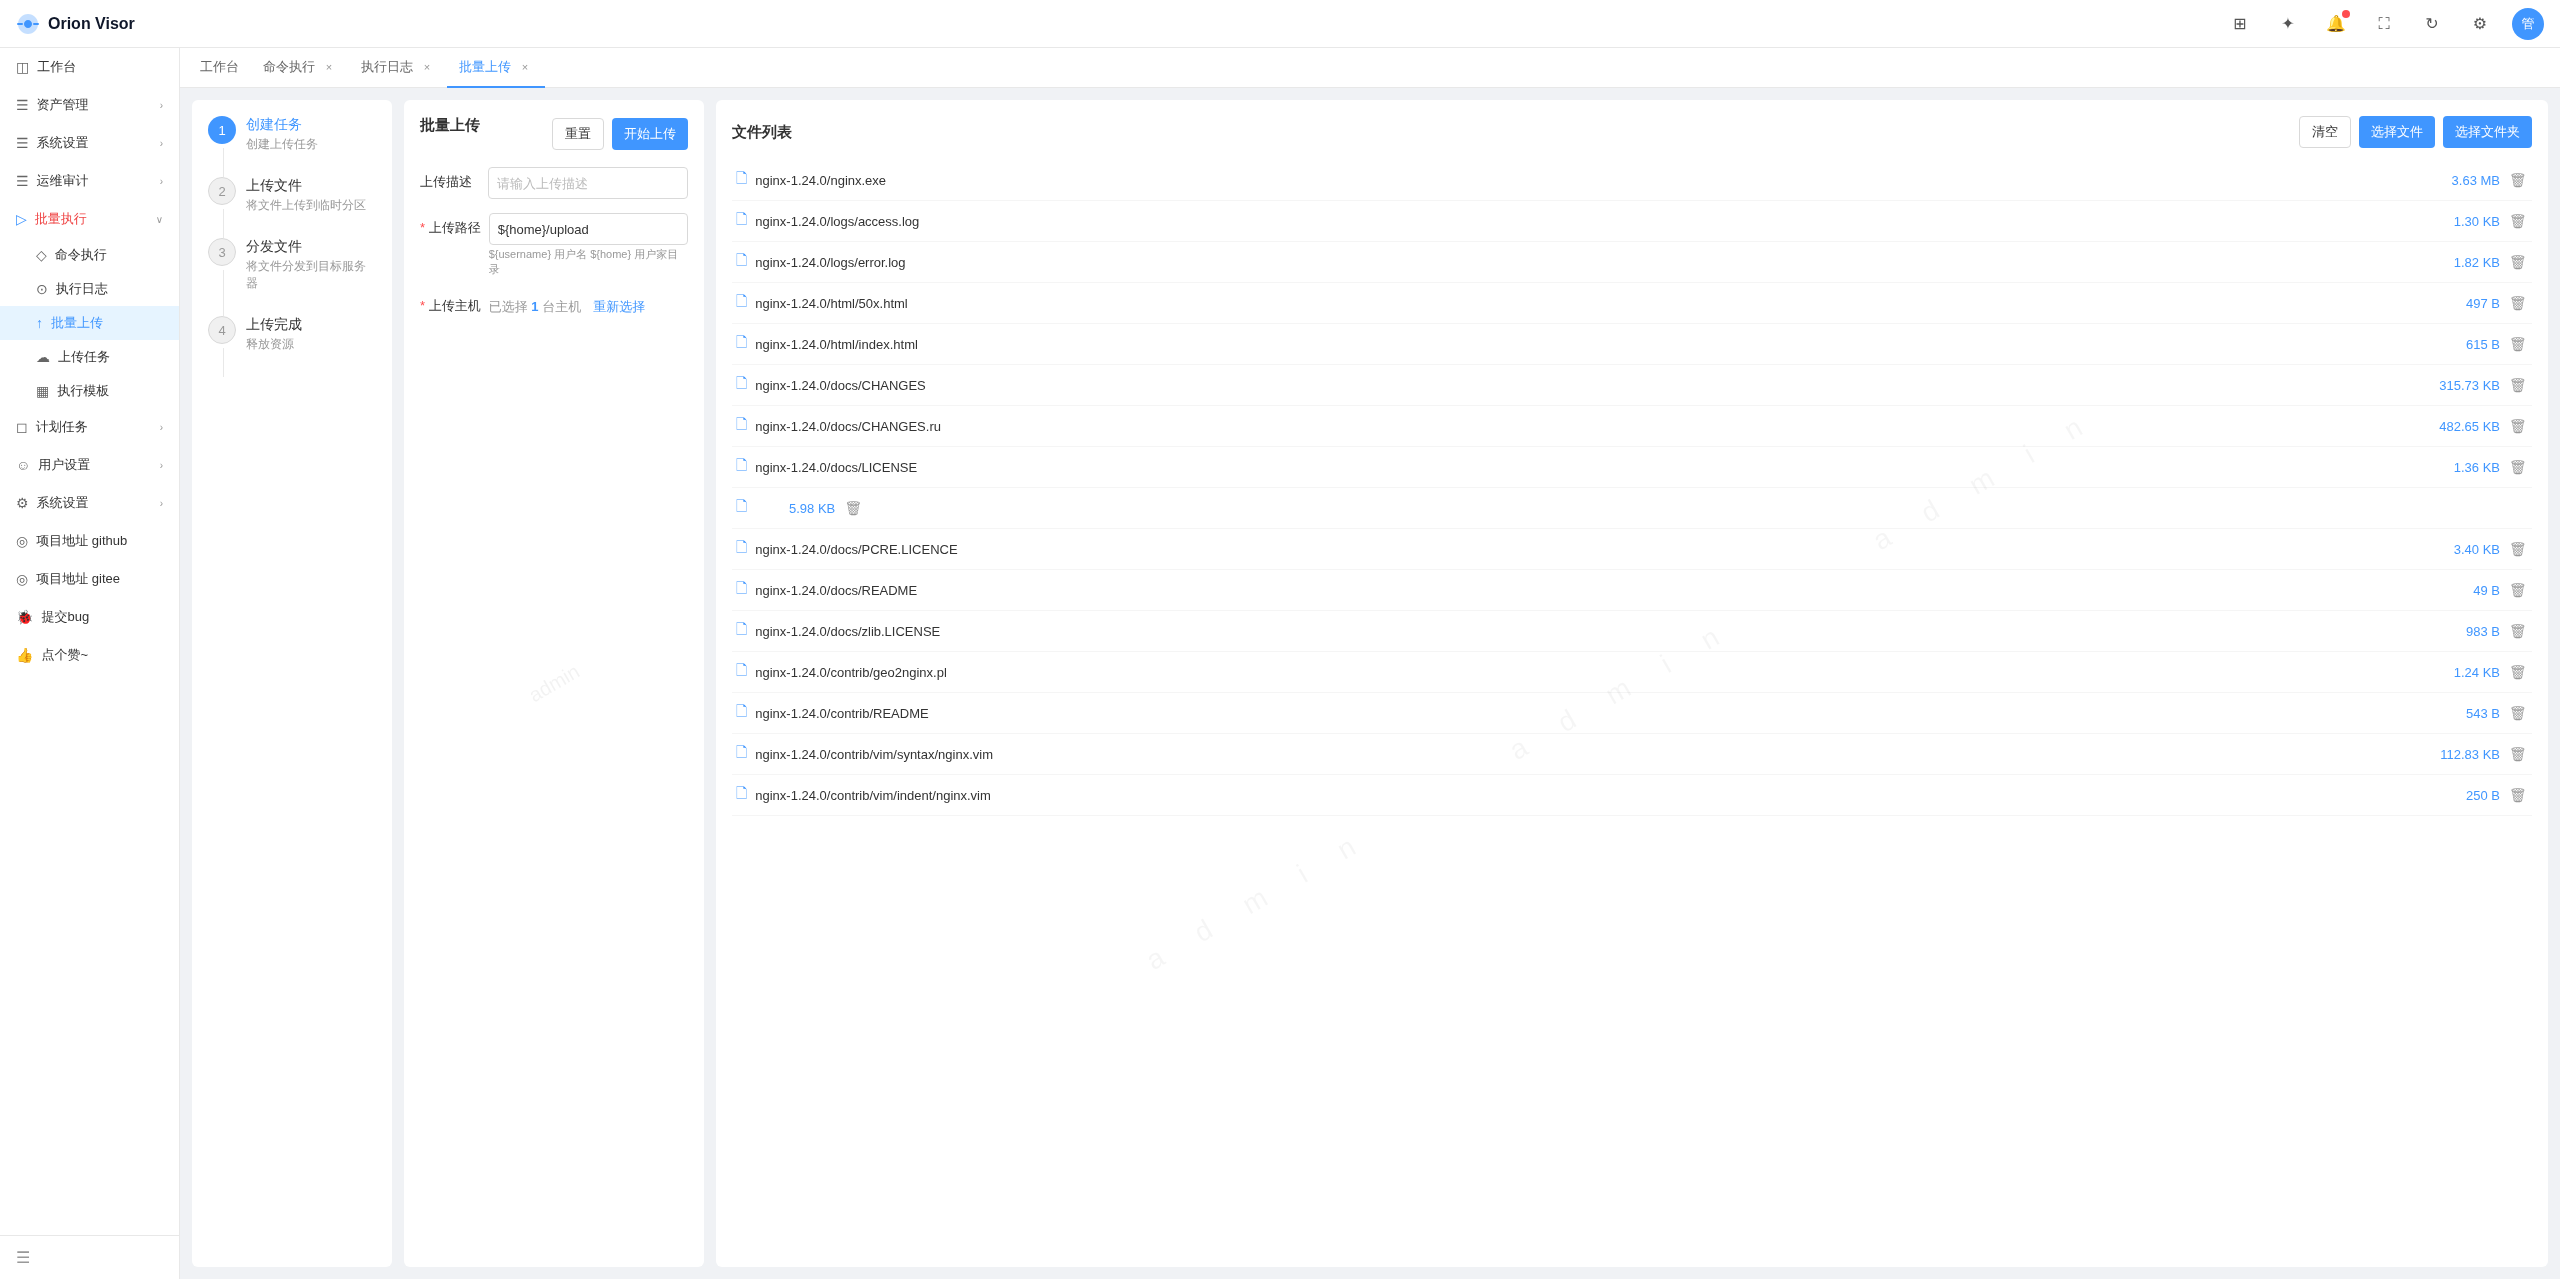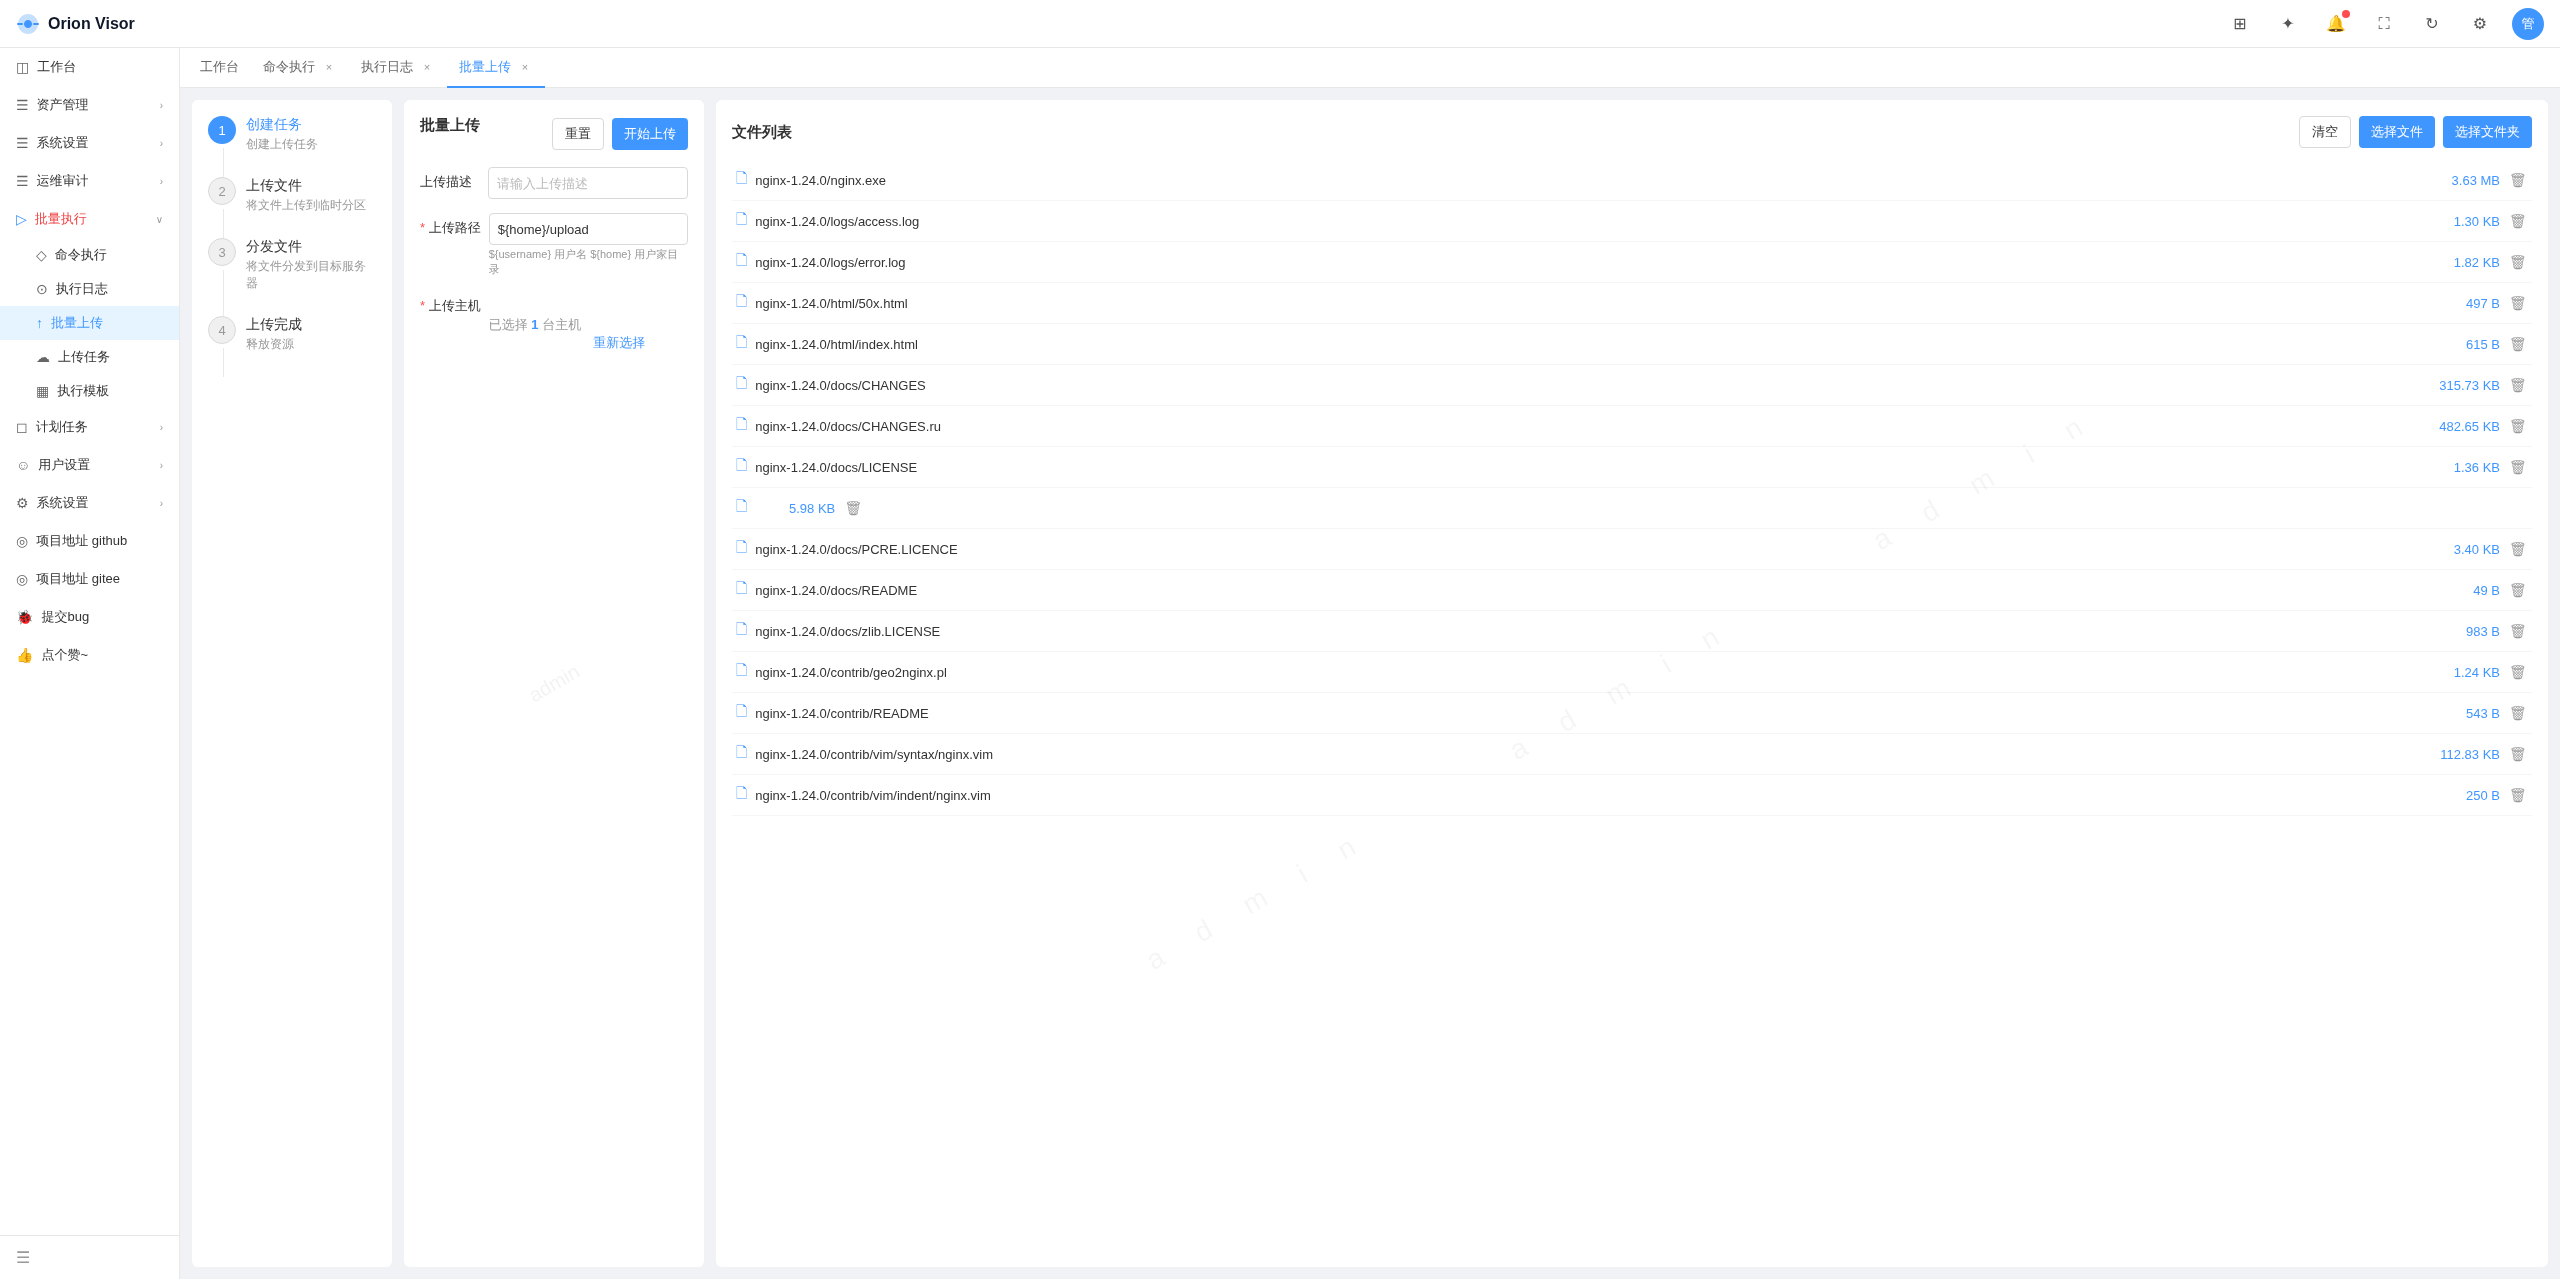--- a/index.html
+++ b/index.html
@@ -316,21 +316,20 @@
     .btn-primary {
       background: #4096ff;
       color: #fff;
     }
     .btn-link {
       background: none;
       border: none;
       color: #4096ff;
       cursor: pointer;
       font-size: 13px;
-      margin-top: 36px;
     }
 
     
     .watermark {
       position: absolute;
       top: 0; left: 0; right: 0; bottom: 0;
       display: flex;
       align-items: center;
       justify-content: center;
       pointer-events: none;

